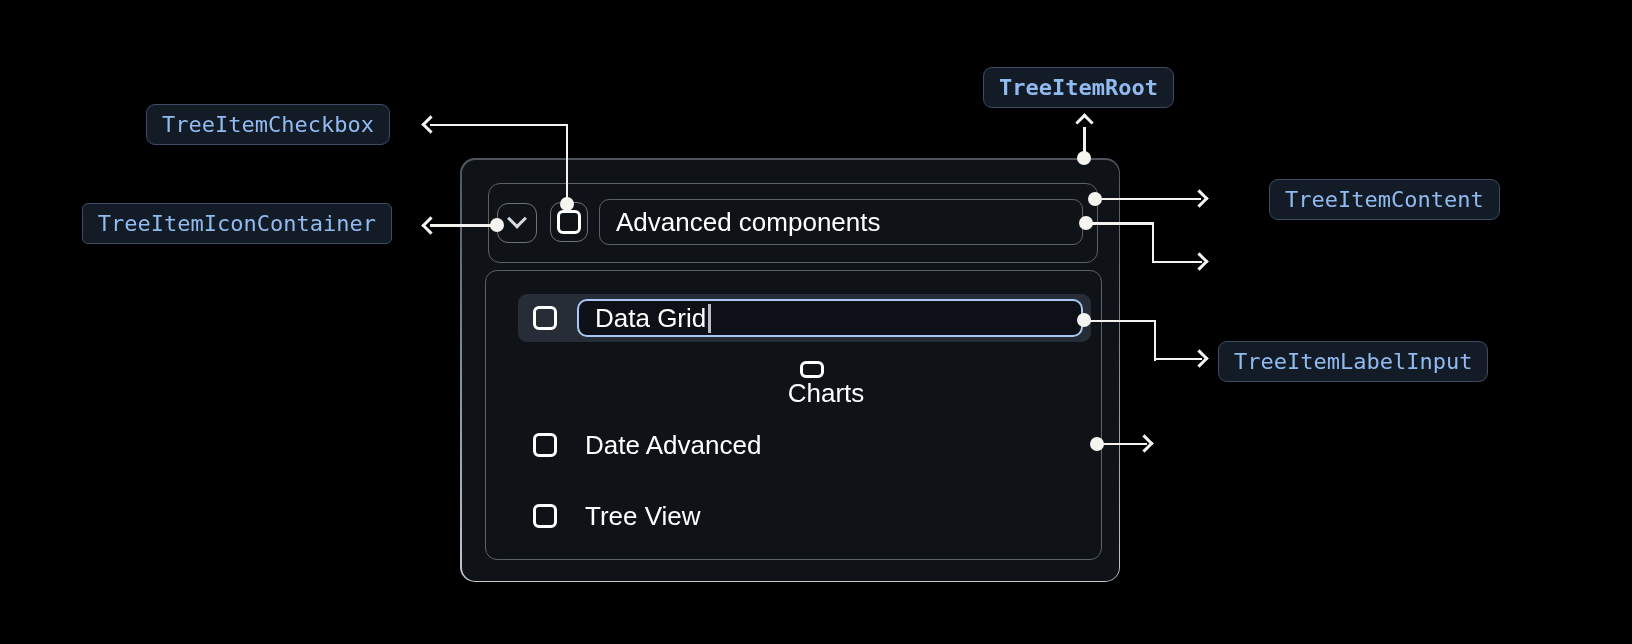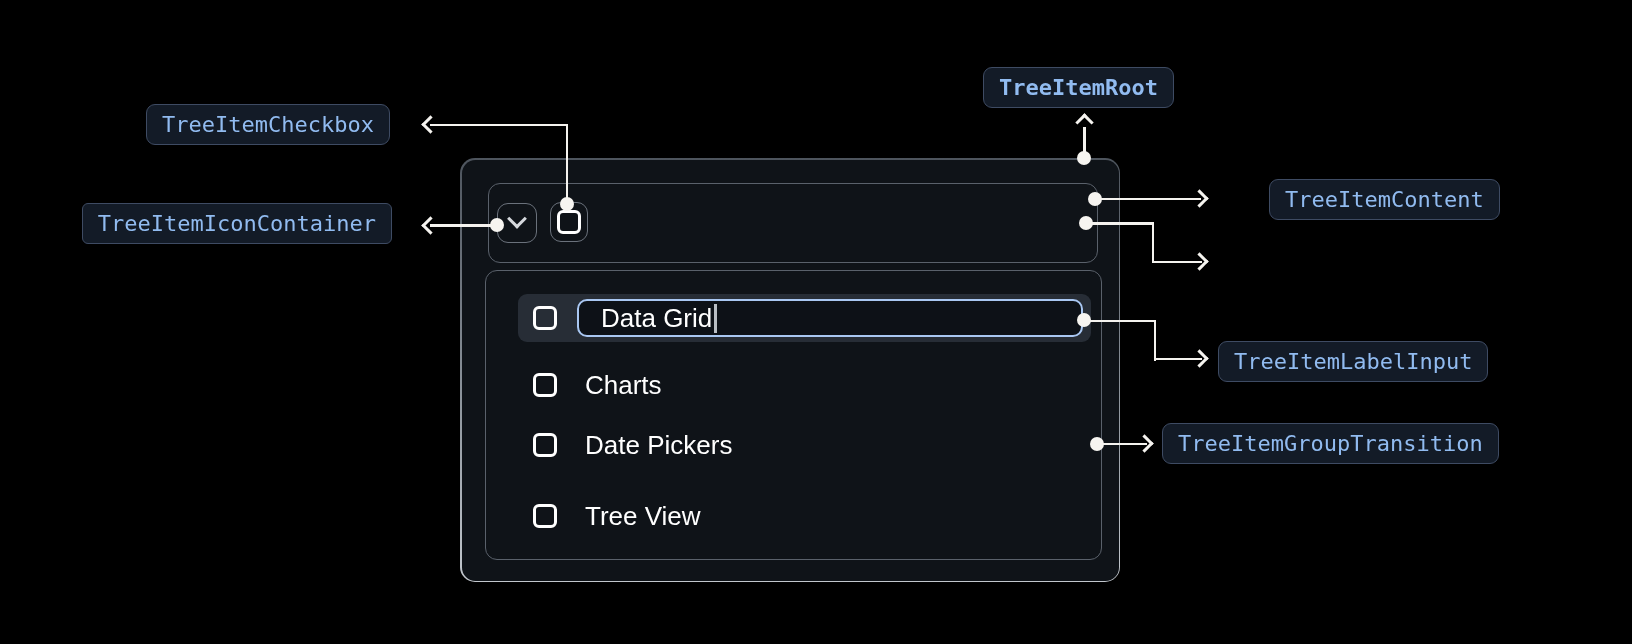--- a/index.html
+++ b/index.html
@@ -48,26 +48,26 @@
   }
   .group-box{
     position:absolute;left:485px;top:270px;width:617px;height:290px;
     border:1.5px solid #5a616b;border-radius:12px;box-sizing:border-box;
   }
   .row{
     position:absolute;left:518px;width:573px;height:48px;
     display:flex;align-items:center;padding-left:15px;box-sizing:border-box;
   }
   .row-edit{top:294px;background:#272d36;border-radius:9px;}
-  .row-2{top:361px;} .row-3{top:421px;} .row-4{top:492px;}
+  .row-2{top:361px;flex-direction:column;} .row-3{top:421px;} .row-4{top:492px;}
   .row-label{margin-left:28px;color:#fff;font-size:26px;}
   .input-box{
     margin-left:20px;width:506px;height:38px;box-sizing:border-box;
     border:2.5px solid #a9c7f2;border-radius:10px;background:#0d1117;
-    display:flex;align-items:center;padding-left:22px;
+    display:flex;align-items:center;padding-left:16px;
   }
   .input-text{color:#fff;font-size:26px;}
   .caret{width:3px;height:29px;background:#b9bec4;margin-left:2px;}
   
   .badge{
     position:absolute;height:41px;box-sizing:border-box;
     display:inline-flex;align-items:center;padding:0 15px;
     background:#131b27;border:1.5px solid #3e4b63;border-radius:9px;
     color:#91bbf0;font-family:"DejaVu Sans Mono", monospace;font-size:22px;
     white-space:nowrap;
@@ -103,50 +103,52 @@
   <div class="content-box"></div>
 
   <div class="chevron-btn">
     <div class="chevron-glyph"></div>
   </div>
 
   <div class="checkbox-btn">
     <div class="cb"></div>
   </div>
 
+  <div class="label-box">
+    <span>Advanced components</span>
+  </div>
 
   <div class="group-box"></div>
 
   <div class="row row-edit">
     <div class="cb"></div>
     <div class="input-box">
       <span class="input-text">Data Grid</span>
       <div class="caret"></div>
     </div>
   </div>
 
   <div class="row row-2">
     <div class="cb"></div>
     <span class="row-label">Charts</span>
   </div>
   <div class="row row-3">
     <div class="cb"></div>
-    <span class="row-label">Date Pickers</span>
+    <span class="row-label">Date Advanced</span>
   </div>
   <div class="row row-4">
     <div class="cb"></div>
     <span class="row-label">Tree View</span>
   </div>
 
   <div class="badge b-root">TreeItemRoot</div>
   <div class="badge b-checkbox">TreeItemCheckbox</div>
   <div class="badge b-iconcontainer">TreeItemIconContainer</div>
   <div class="badge b-content">TreeItemContent</div>
   <div class="badge b-labelinput">TreeItemLabelInput</div>
-  <div class="badge b-grouptransition">TreeItemGroupTransition</div>
 
   <div class="ln ln-v" style="left:1083px;top:127px;height:32px;"></div>
   <div class="ah ah-up" style="left:1078px;top:116px;"></div>
   <div class="dot" style="left:1077px;top:151px;"></div>
 
   <div class="ln ln-h" style="left:430px;top:123.5px;width:137px;"></div>
   <div class="ln ln-v" style="left:565.5px;top:123.5px;height:81px;"></div>
   <div class="ah ah-left" style="left:424px;top:118px;"></div>
   <div class="dot" style="left:560px;top:197px;"></div>
 

